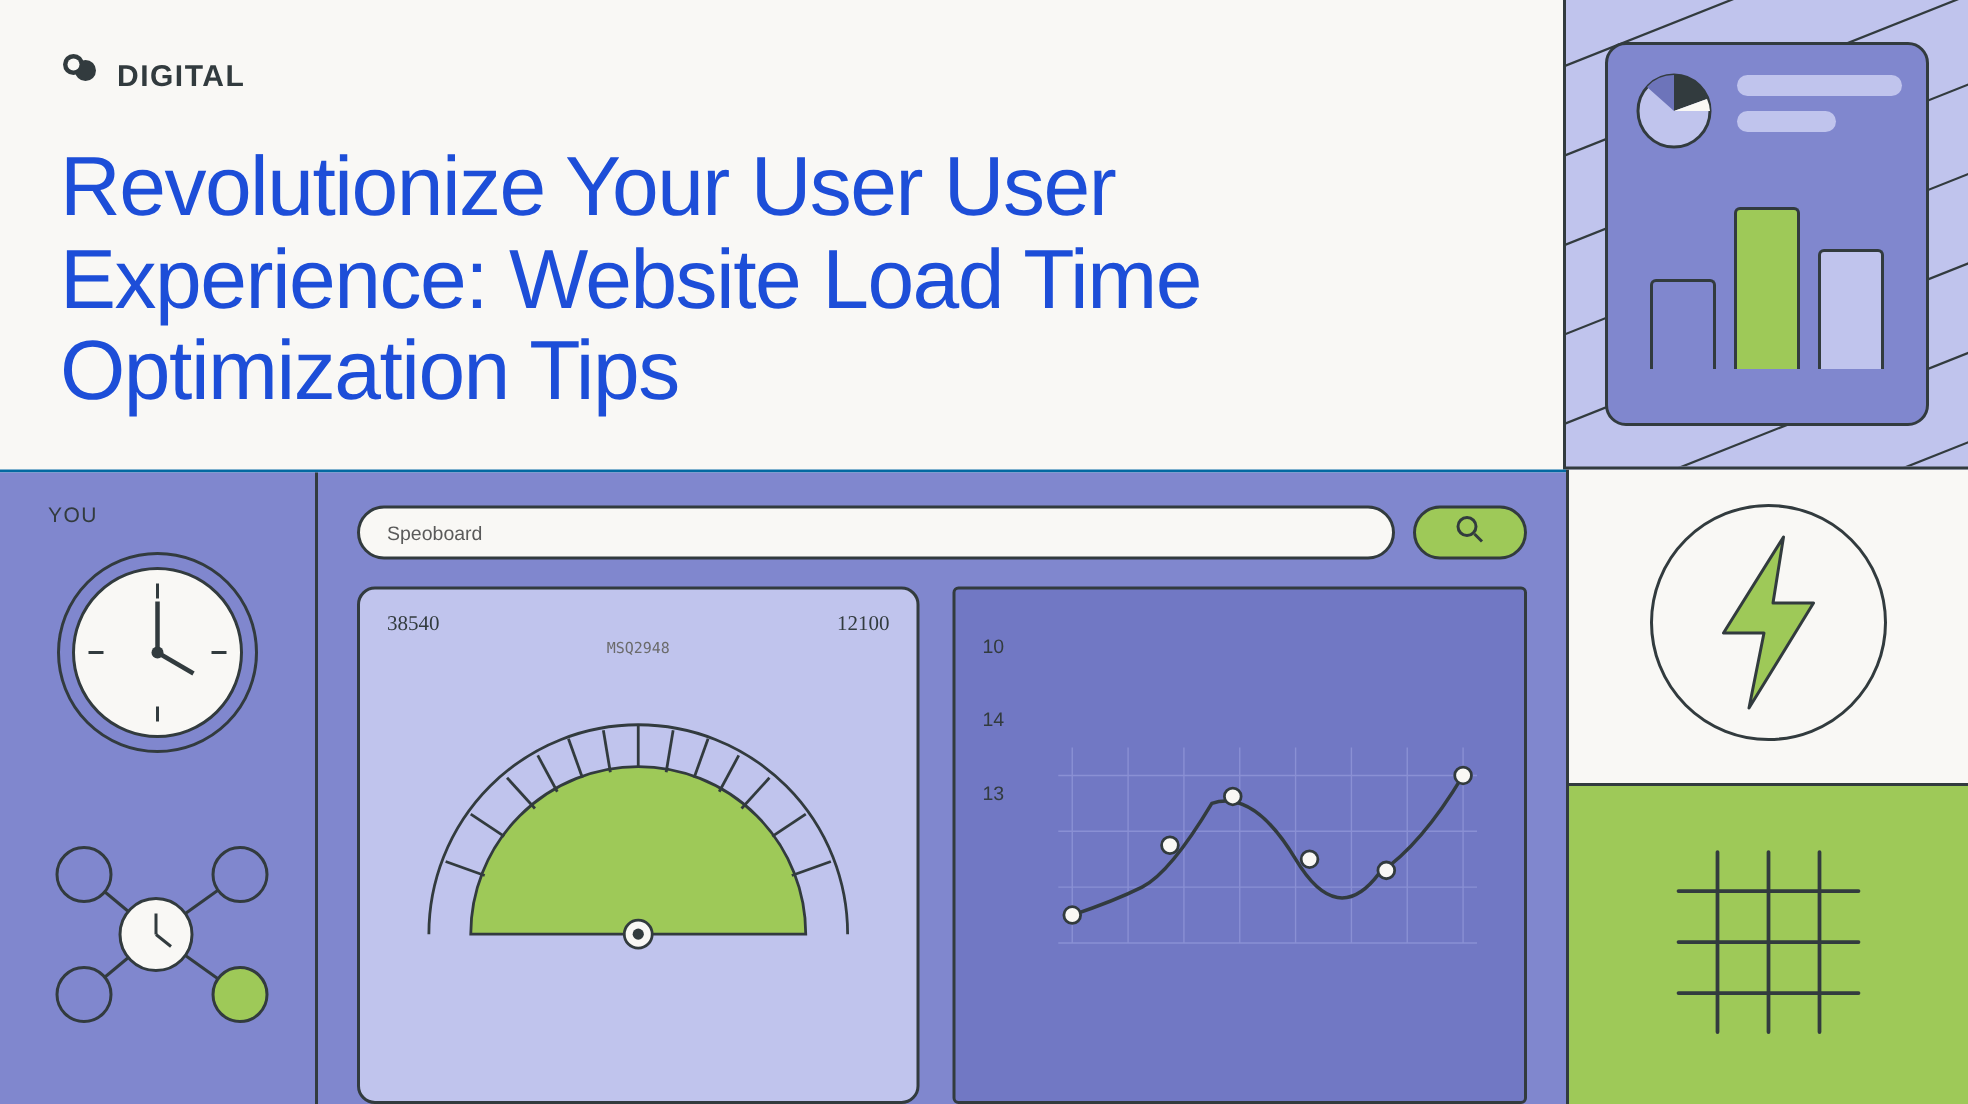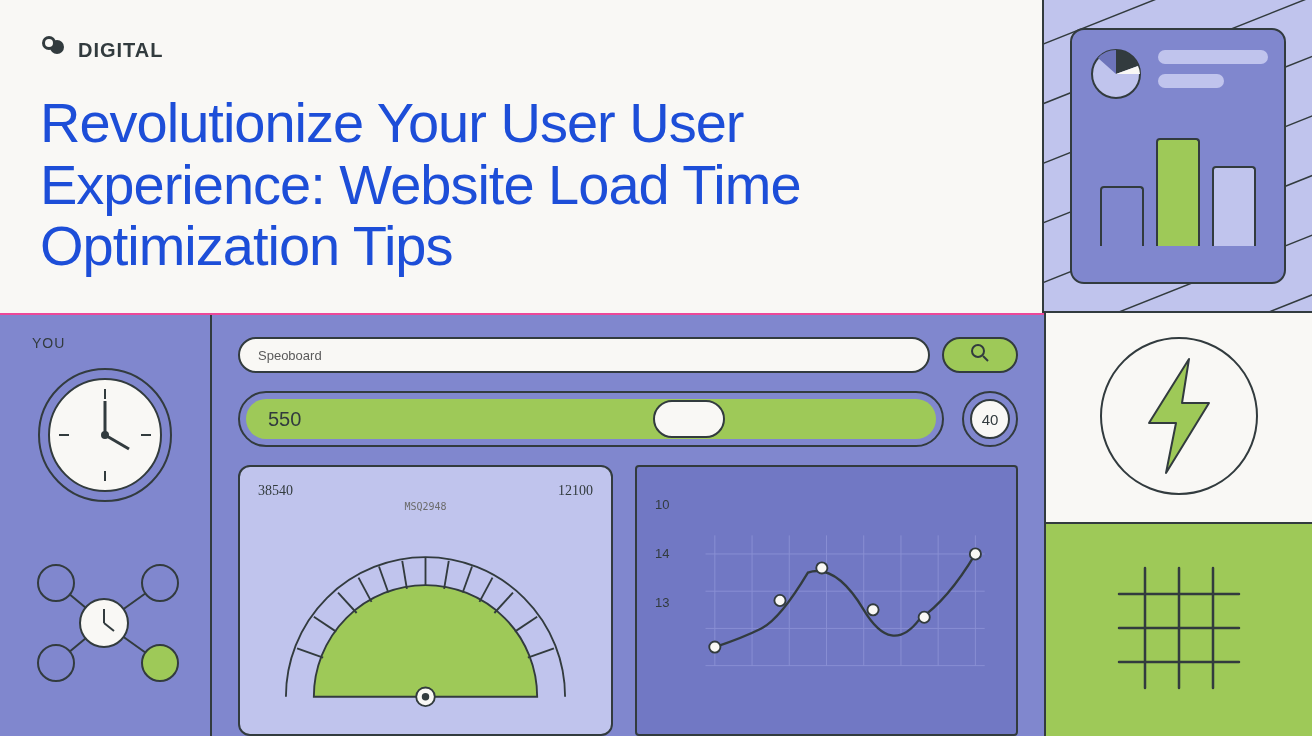--- a/index.html
+++ b/index.html
@@ -19,21 +19,21 @@
 .pie{width:56px;height:56px;flex-shrink:0}
 .lines{display:flex;flex-direction:column;gap:10px;flex:1;margin-top:4px}
 .line{height:14px;background:#c0c4ed;border-radius:7px}
 .line.short{width:60%}
 .bars{display:flex;align-items:flex-end;gap:12px;height:120px;justify-content:center}
 .bar{width:44px;border:2px solid #323b3e;border-bottom:none;border-radius:4px 4px 0 0}
 .bar.b1{height:60px;background:#8087ce;border-color:#323b3e}
 .bar.b2{height:108px;background:#9ec958}
 .bar.b3{height:80px;background:#c0c4ed}
 
-.bottom-row{grid-column:1;grid-row:2;display:flex;border-top:2px solid #ec4899}
+.bottom-row{grid-column:1;grid-row:2;display:flex;border-top:2px solid #0369a1}
 .you-panel{width:212px;background:#8087ce;border-right:2px solid #323b3e;padding:20px 18px;display:flex;flex-direction:column;align-items:center}
 .you-label{font-size:14px;letter-spacing:1px;color:#323b3e;align-self:flex-start;margin-left:14px;margin-bottom:10px}
 .clock{width:148px;height:148px;margin-bottom:44px}
 .nodes{width:170px;height:140px}
 
 .dash{flex:1;background:#8087ce;padding:22px 26px 0 26px;display:flex;flex-direction:column;gap:18px}
 .search-row{display:flex;gap:12px;align-items:center}
 .search-bar{flex:1;height:36px;background:#f9f8f5;border:2px solid #323b3e;border-radius:18px;padding:12px 18px;display:flex;align-items:center;font-size:13px;color:#5a5a5a}
 .search-btn{width:76px;height:36px;background:#9ec958;border:2px solid #323b3e;border-radius:18px;display:flex;align-items:center;justify-content:center}
 .slider-row{display:flex;gap:18px;align-items:center}
@@ -155,31 +155,20 @@
         <div class="search-btn">
           <span>
             <svg width="20" height="20" viewBox="0 0 20 20">
               <circle cx="8" cy="8" r="6" fill="none" stroke="#323b3e" stroke-width="2"></circle>
               <line x1="13" y1="13" x2="18" y2="18" stroke="#323b3e" stroke-width="2"></line>
             </svg>
           </span>
         </div>
       </div>
 
-      <div class="slider-row">
-        <div class="slider-wrap">
-          <div class="slider-track">
-            <span class="slider-val">550</span>
-            <div class="slider-thumb"></div>
-          </div>
-        </div>
-        <div class="slider-num">
-          <span>40</span>
-        </div>
-      </div>
 
       <div class="panels-row">
         <div class="gauge-panel">
           <div class="gauge-top">
             <span>38540</span>
             <span>12100</span>
           </div>
           <div class="gauge-sub">
             <span>MSQ</span>
             <span>2948</span>

